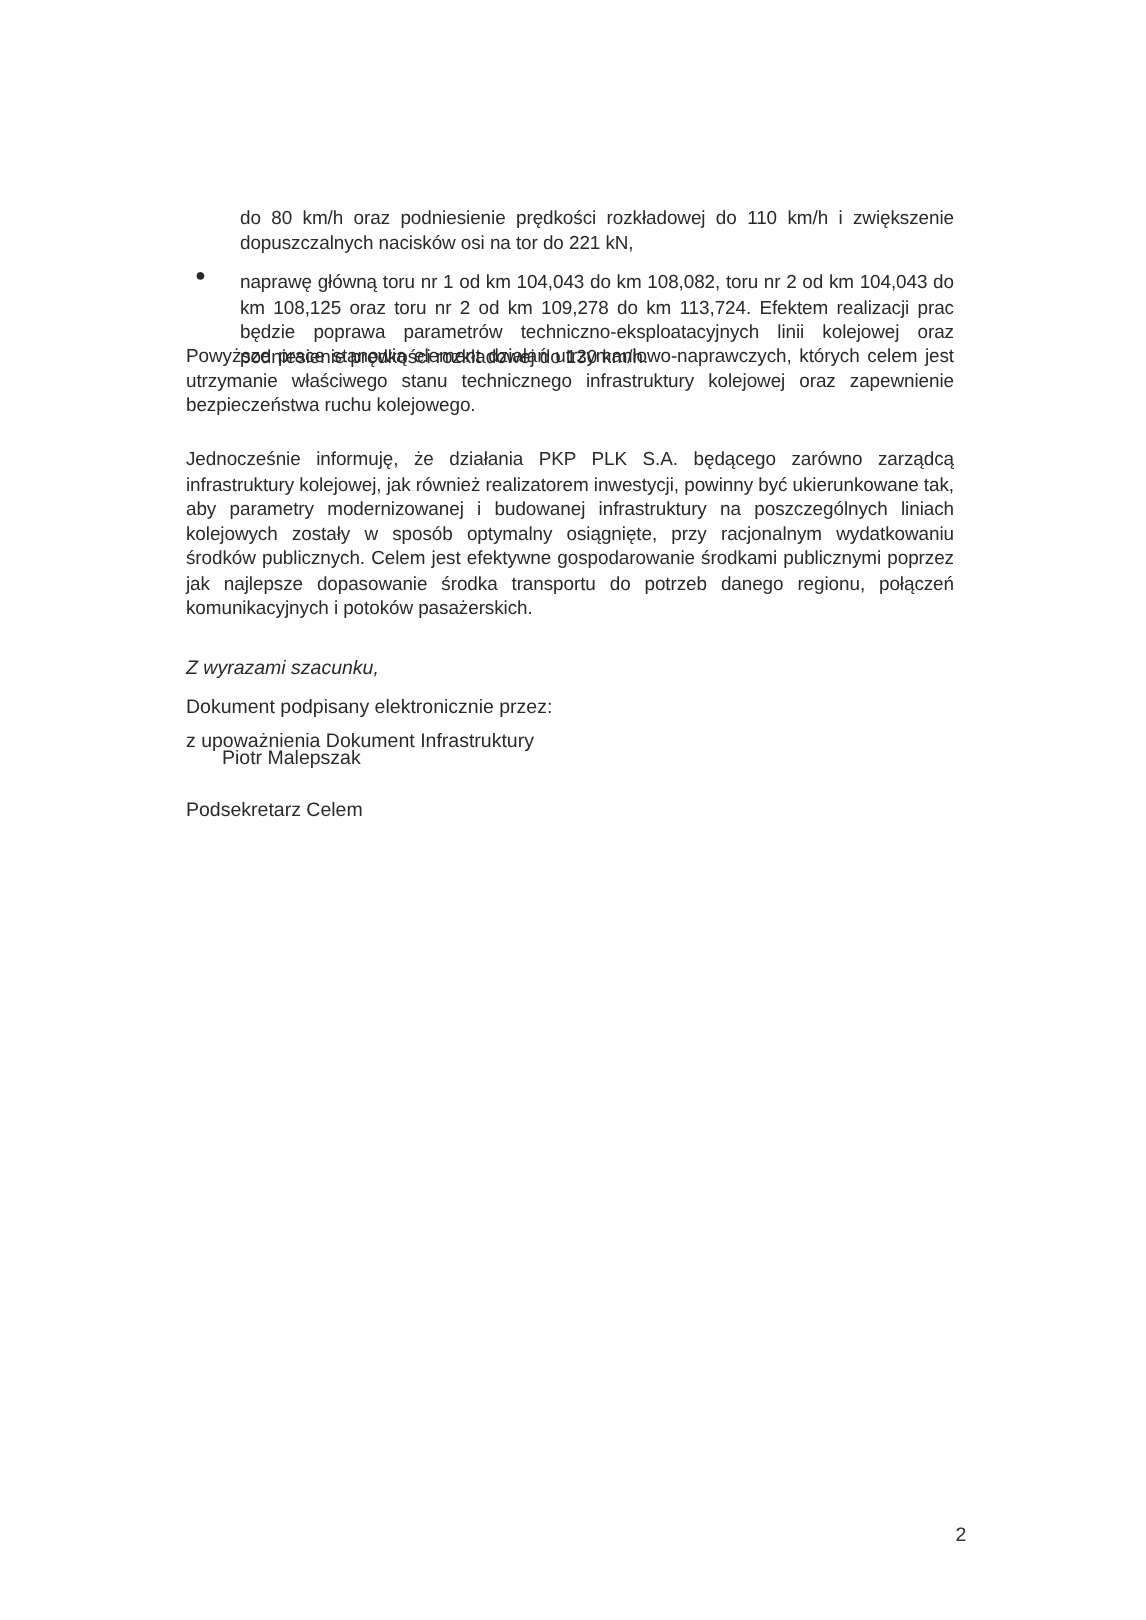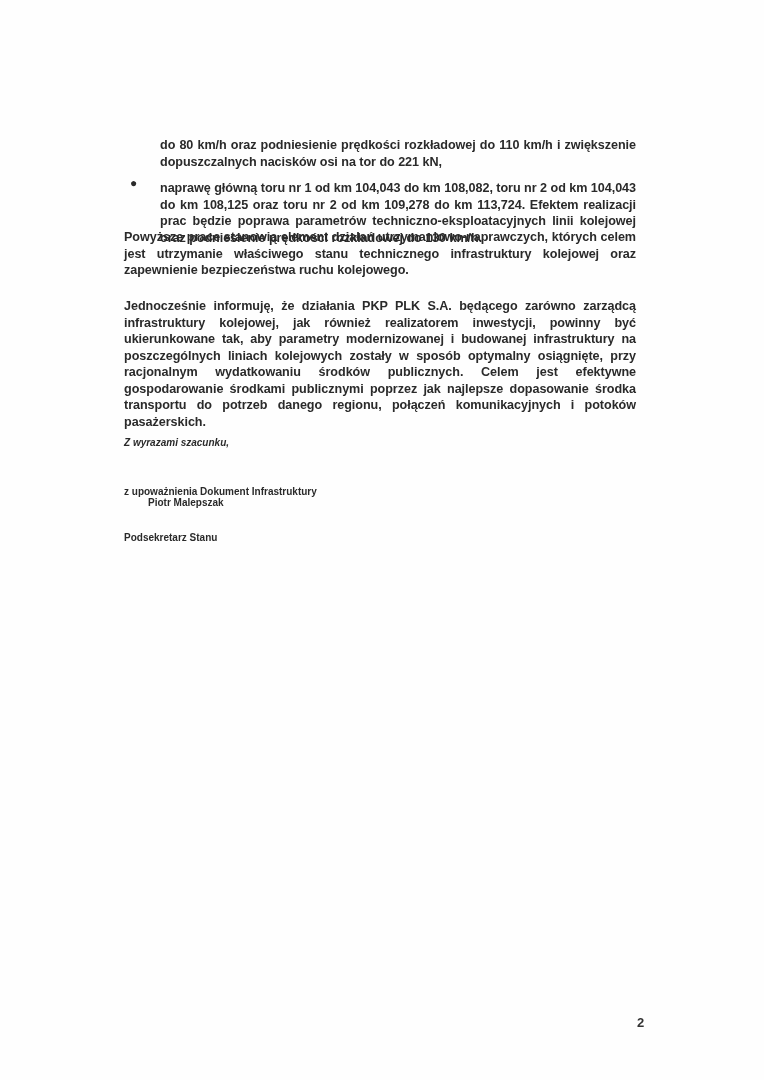--- a/index.html
+++ b/index.html
@@ -4,42 +4,43 @@
   <style>
     html, body { margin: 0; padding: 0; }
     body {
       width: 764px; height: 1080px;
       background: #fefefe;
       position: relative;
       overflow: hidden;
       font-family: "Liberation Sans", sans-serif;
       color: #2a2a2a;
     }
-    .page { position: absolute; left: 0; top: 0; width: 764px; height: 848px; font-weight: bold; }
+    .page { position: absolute; left: 0; top: 0; width: 764px; height: 848px; }
     .text { font-size: 12.6px; line-height: 16.5px; letter-spacing: -0.05px; }
     .bullet-block { position: absolute; left: 160px; width: 476px; text-align: justify; }
     .bullet-dot { position: absolute; left: 130px; font-size: 12px; }
     .para { position: absolute; left: 124px; width: 512px; text-align: justify; }
     .just-last { text-align-last: left; }
-    .sig { position: absolute; left: 124px; font-size: 10px; }
+    .sig { position: absolute; left: 124px; font-size: 13px; }
     .italic { font-style: italic; }
     .page-num { position: absolute; left: 637px; top: 1015px; font-size: 13px; color: #333; }
   </style>
 </head>
 <body>
 
 <div class="page">
   <div class="text bullet-block just-last" style="top:137px;">do 80 km/h oraz podniesienie prędkości rozkładowej do 110 km/h i zwiększenie dopuszczalnych nacisków osi na tor do 221 kN,</div>
 
   <span class="bullet-dot" style="top:176px;">●</span>
   <div class="text bullet-block just-last" style="top:180px;">naprawę główną toru nr 1 od km 104,043 do km 108,082, toru nr 2 od km 104,043 do km 108,125 oraz toru nr 2 od km 109,278 do km 113,724. Efektem realizacji prac będzie poprawa parametrów techniczno-eksploatacyjnych linii kolejowej oraz podniesienie prędkości rozkładowej do 130 km/h.</div>
 
   <div class="text para just-last" style="top:229px;">Powyższe prace stanowią element działań utrzymaniowo-naprawczych, których celem jest utrzymanie właściwego stanu technicznego infrastruktury kolejowej oraz zapewnienie bezpieczeństwa ruchu kolejowego.</div>
 
   <div class="text para just-last" style="top:298px;">Jednocześnie informuję, że działania PKP PLK S.A. będącego zarówno zarządcą infrastruktury kolejowej, jak również realizatorem inwestycji, powinny być ukierunkowane tak, aby parametry modernizowanej i budowanej infrastruktury na poszczególnych liniach kolejowych zostały w sposób optymalny osiągnięte, przy racjonalnym wydatkowaniu środków publicznych. Celem jest efektywne gospodarowanie środkami publicznymi poprzez jak najlepsze dopasowanie środka transportu do potrzeb danego regionu, połączeń komunikacyjnych i potoków pasażerskich.</div>
 
   <div class="sig italic" style="top:437px;">Z wyrazami szacunku,</div>
+  <div class="sig" style="top:463px;">Dokument podpisany elektronicznie przez:</div>
   <div class="sig" style="top:486px;">z upoważnienia Dokument Infrastruktury</div>
   <div class="sig" style="top:497px;margin-left:24px;">Piotr Malepszak</div>
-  <div class="sig" style="top:532px;">Podsekretarz Stanu</div>
+  <div class="sig" style="top:532px;">Podsekretarz Celem</div>
 
   <div class="page-num">2</div>
 </div>
 
 </body></html>

